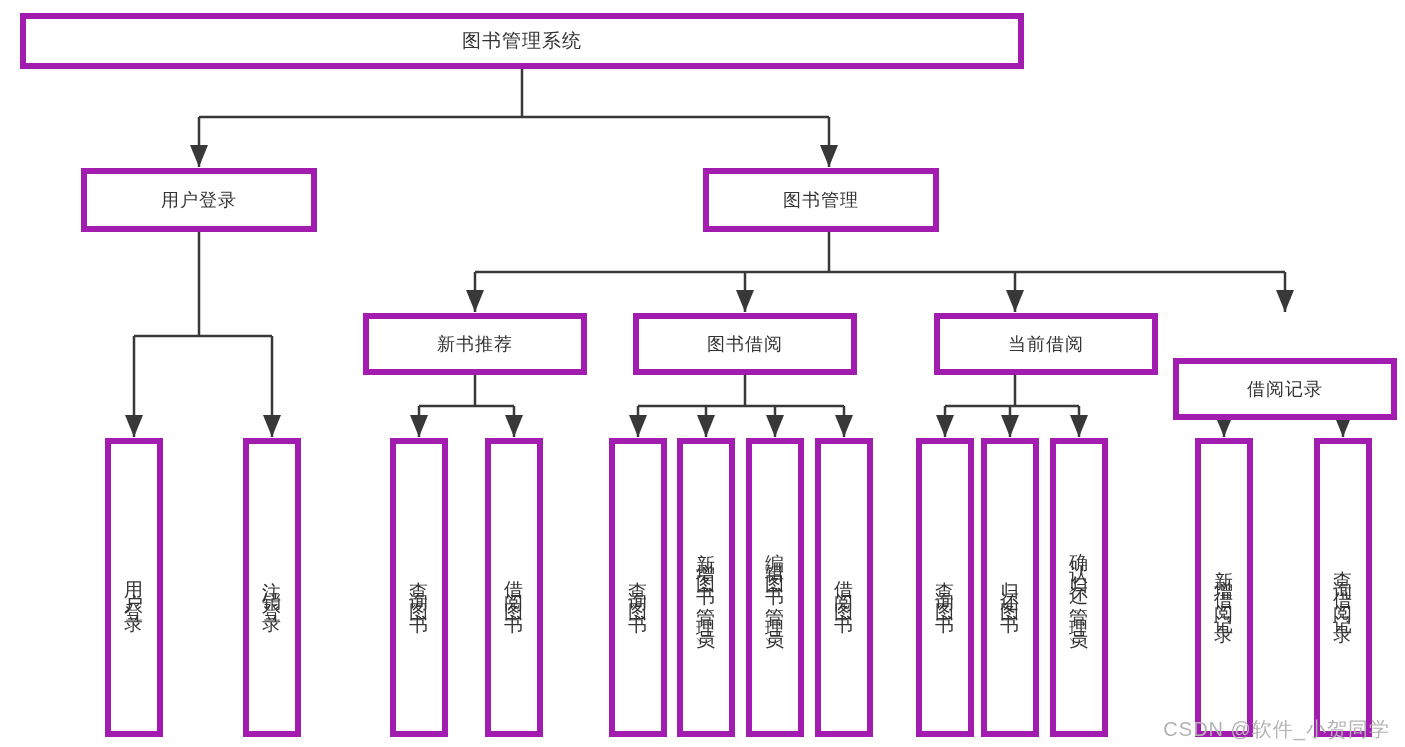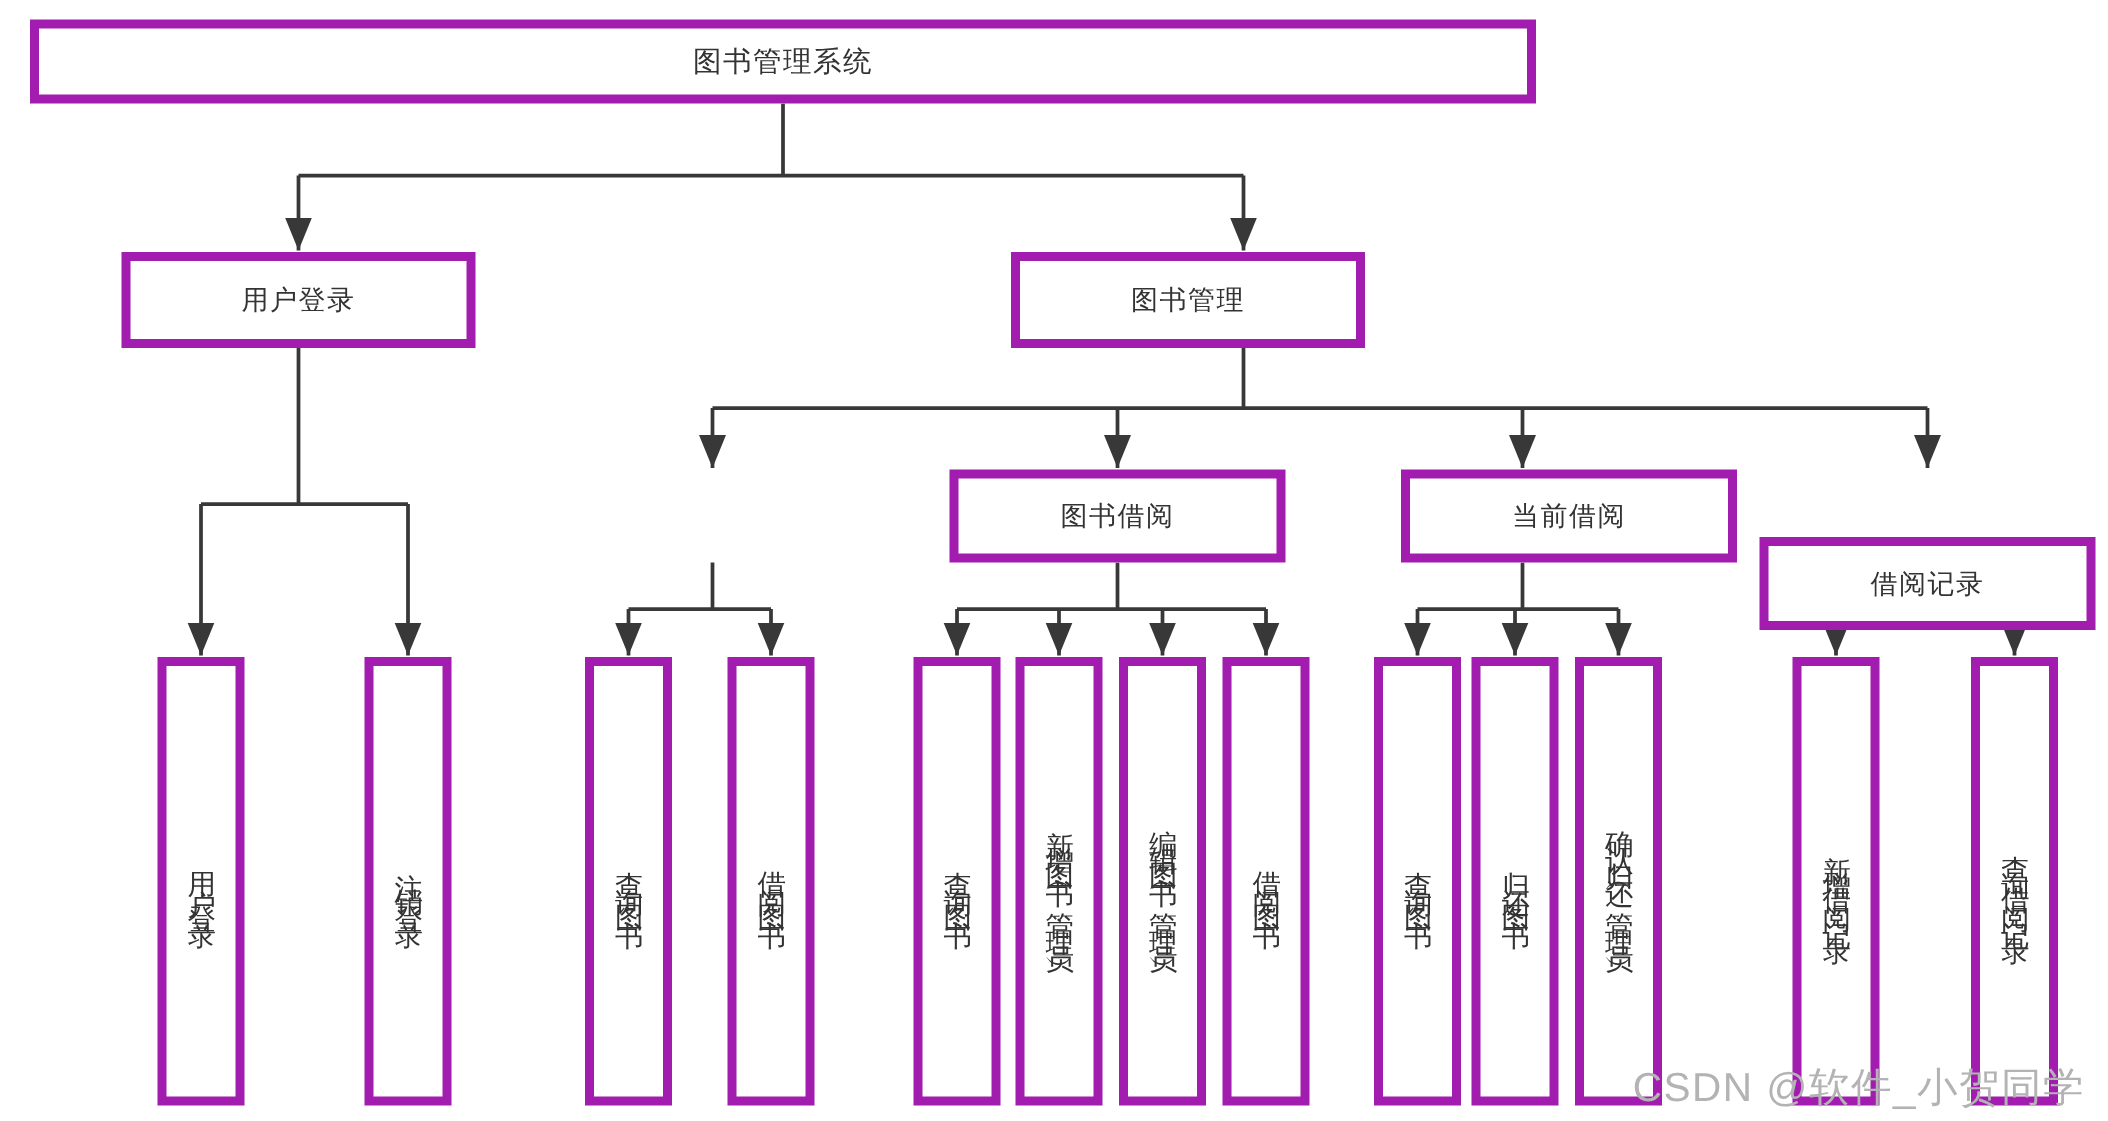--- a/index.html
+++ b/index.html
@@ -27,21 +27,21 @@
     writing-mode:vertical-rl;
     text-orientation:mixed;
     font-size:19px;
     letter-spacing:11px;
     line-height:1;
     white-space:nowrap;
   }
   .watermark{
     position:absolute;
     right:15px;bottom:4px;
-    font-size:27px;
+    font-size:20px;
     color:#b3b3b3;
     letter-spacing:1px;
     z-index:3;
     white-space:nowrap;
   }
 </style>
 </head>
 <body>
 
 <div class="canvas">
@@ -96,24 +96,27 @@
     </g>
   </svg>
 
   <div class="node hbox root" style="left:20px;top:13px;width:1004px;height:56px;">
     <span>图书管理系统</span>
   </div>
 
   <div class="node hbox" style="left:81px;top:168px;width:236px;height:64px;">
     <span>用户登录</span>
   </div>
-  <div class="node hbox" style="left:674px;top:168px;width:236px;height:64px;">
+  <div class="node hbox" style="left:703px;top:168px;width:236px;height:64px;">
     <span>图书管理</span>
   </div>
 
+  <div class="node hbox" style="left:363px;top:313px;width:224px;height:62px;">
+    <span>新书推荐</span>
+  </div>
   <div class="node hbox" style="left:633px;top:313px;width:224px;height:62px;">
     <span>图书借阅</span>
   </div>
   <div class="node hbox" style="left:934px;top:313px;width:224px;height:62px;">
     <span>当前借阅</span>
   </div>
   <div class="node hbox" style="left:1173px;top:313px;width:224px;height:62px;margin-top:45px;">
     <span>借阅记录</span>
   </div>
 

